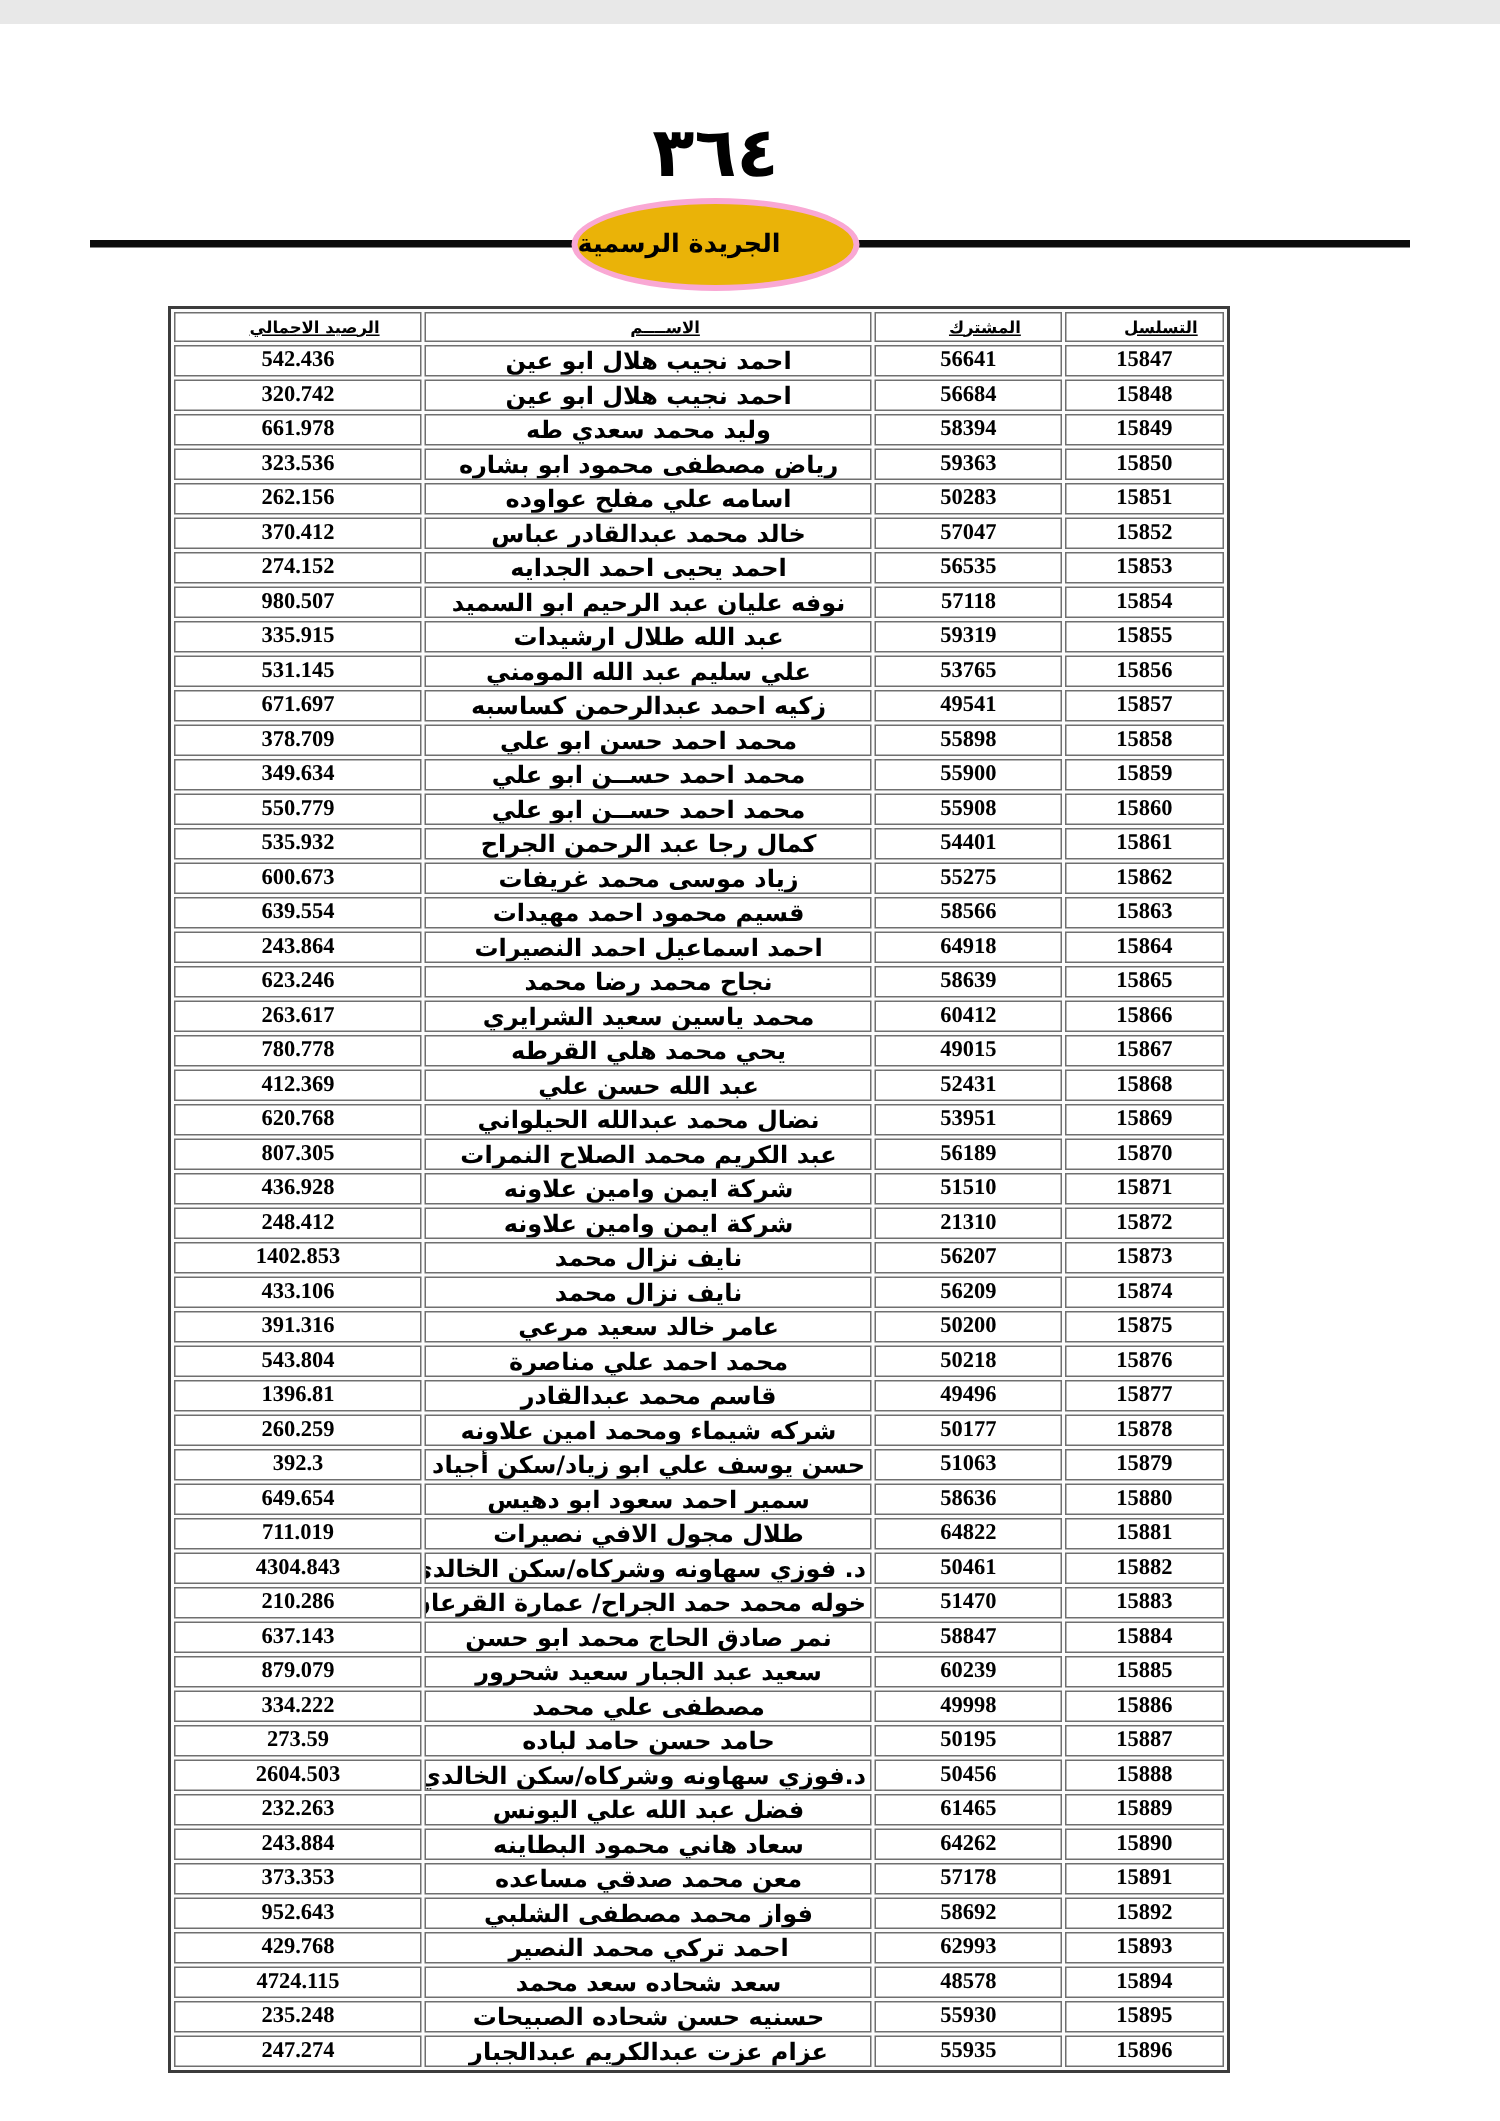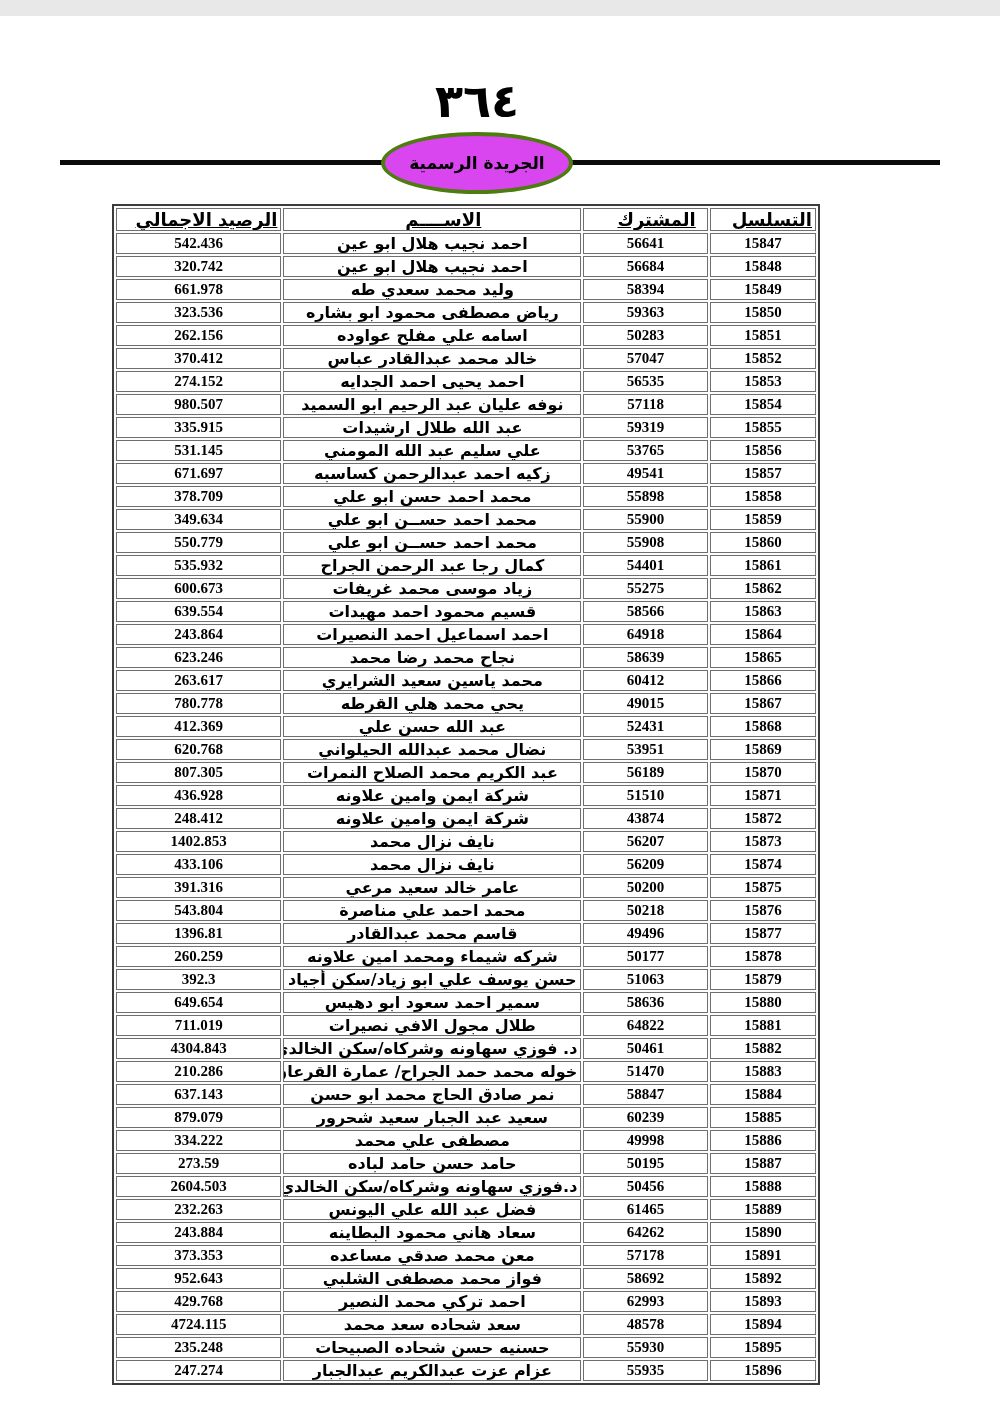--- a/index.html
+++ b/index.html
@@ -34,27 +34,26 @@
     height: 5px;
     background: #0b0b0b;
     z-index: 1;
   }
   .banner-ellipse {
     position: absolute;
     left: 381px;
     top: 116px;
     width: 192px;
     height: 62px;
-    background: #d946ef;
-    border: 4px solid #4d7c0f;
+    background: #eab308;
+    border: 4px solid #f9a8d4;
     border-radius: 50%;
     z-index: 2;
     display: flex;
     align-items: center;
-    justify-content: center;
   }
   .banner-ellipse span {
     font-size: 17px;
     font-weight: bold;
     direction: rtl;
   }
   
   table.data-table {
     position: absolute;
     left: 112px;
@@ -71,21 +70,21 @@
     border: 1px solid #6f6f6f;
     height: 20px;
     padding: 0 3px;
     text-align: center;
     vertical-align: middle;
     white-space: nowrap;
     overflow: hidden;
     background: #ffffff;
   }
   th {
-    font-size: 18px;
+    font-size: 11px;
     font-weight: bold;
     text-decoration: underline;
     font-family: "DejaVu Sans", sans-serif;
     padding-left: 25px;
   }
   td { font-weight: bold; }
   td.cell-name { font-size: 16px; font-family: "DejaVu Sans", sans-serif; }
   td.cell-serial, td.cell-subscriber, td.cell-balance {
     font-size: 15px;
     font-family: "Liberation Serif", "DejaVu Serif", serif;
@@ -270,21 +269,21 @@
           <td class="cell-balance">807.305</td>
         </tr>
         <tr>
           <td class="cell-serial">15871</td>
           <td class="cell-subscriber">51510</td>
           <td class="cell-name">شركة ايمن وامين علاونه</td>
           <td class="cell-balance">436.928</td>
         </tr>
         <tr>
           <td class="cell-serial">15872</td>
-          <td class="cell-subscriber">43874</td>
+          <td class="cell-subscriber">21310</td>
           <td class="cell-name">شركة ايمن وامين علاونه</td>
           <td class="cell-balance">248.412</td>
         </tr>
         <tr>
           <td class="cell-serial">15873</td>
           <td class="cell-subscriber">56207</td>
           <td class="cell-name">نايف نزال محمد</td>
           <td class="cell-balance">1402.853</td>
         </tr>
         <tr>

